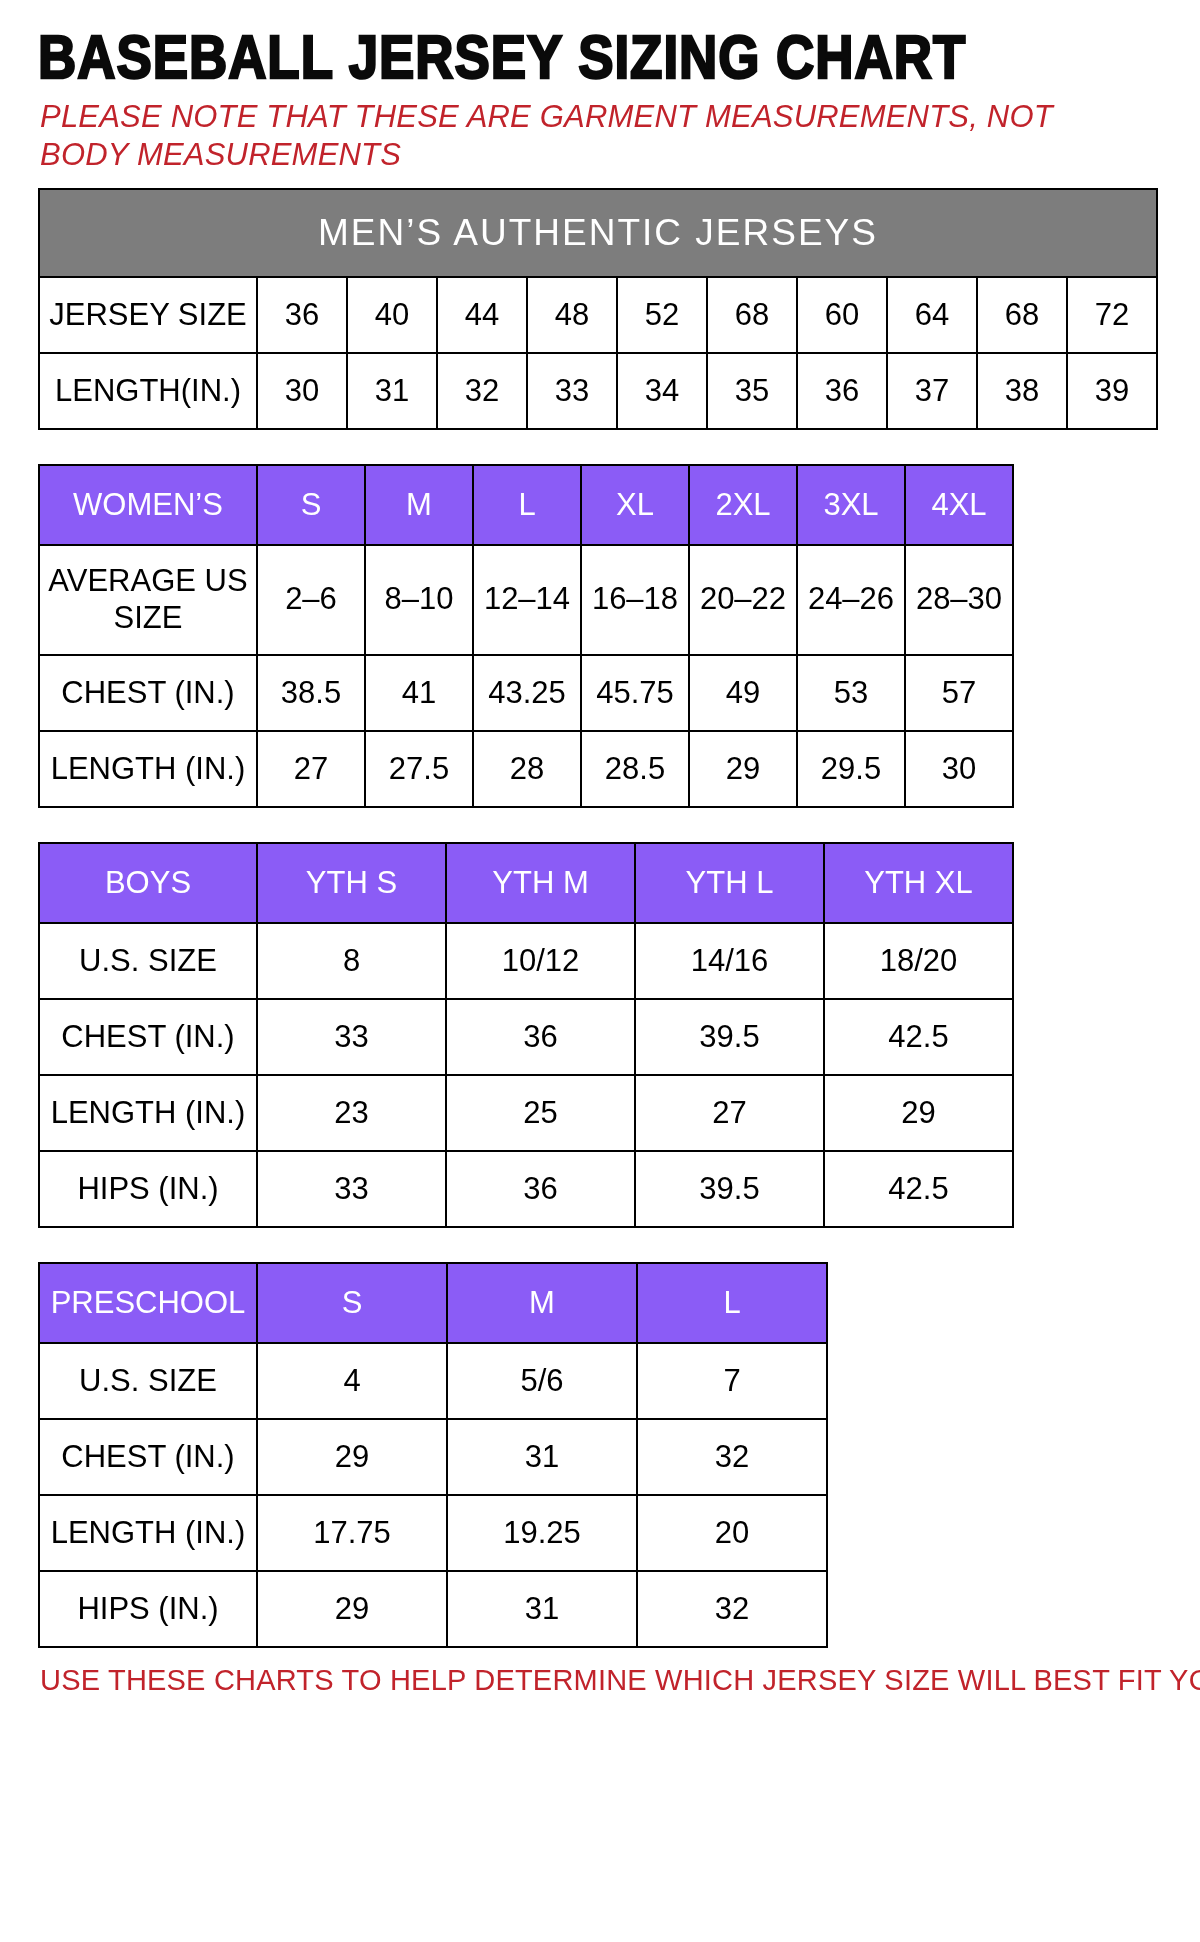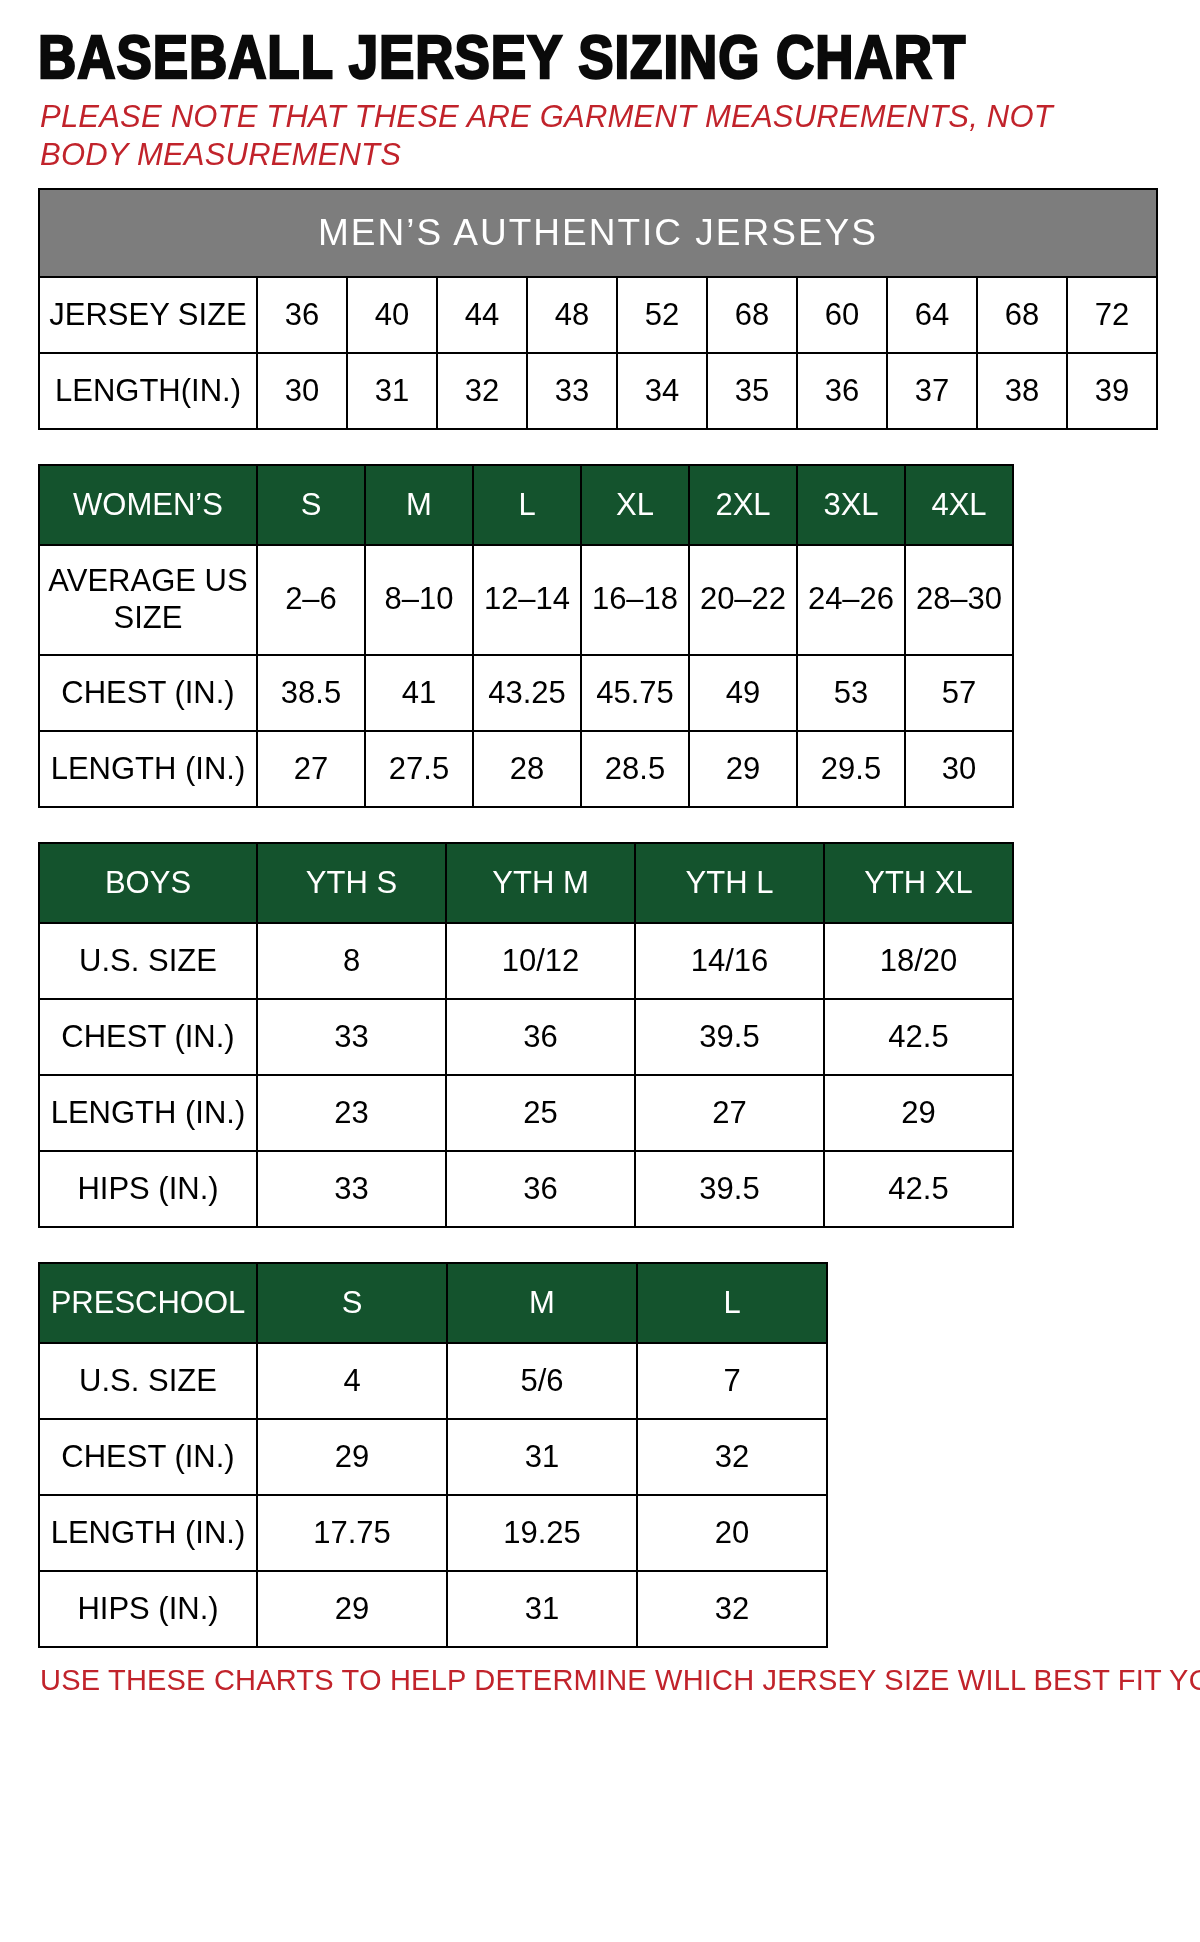--- a/index.html
+++ b/index.html
@@ -51,21 +51,21 @@
   }
   .band {
     background: #7d7d7d;
     color: #fff;
     font-weight: 400;
     font-size: 37px;
     letter-spacing: 2px;
     height: 88px;
   }
   .hdr {
-    background: #14532d;
+    background: #8b5cf6;
     color: #fff;
     font-weight: 400;
     font-size: 31px;
     height: 80px;
   }
   .tbl td {
     font-size: 31px;
     height: 76px;
     color: #000;
   }

